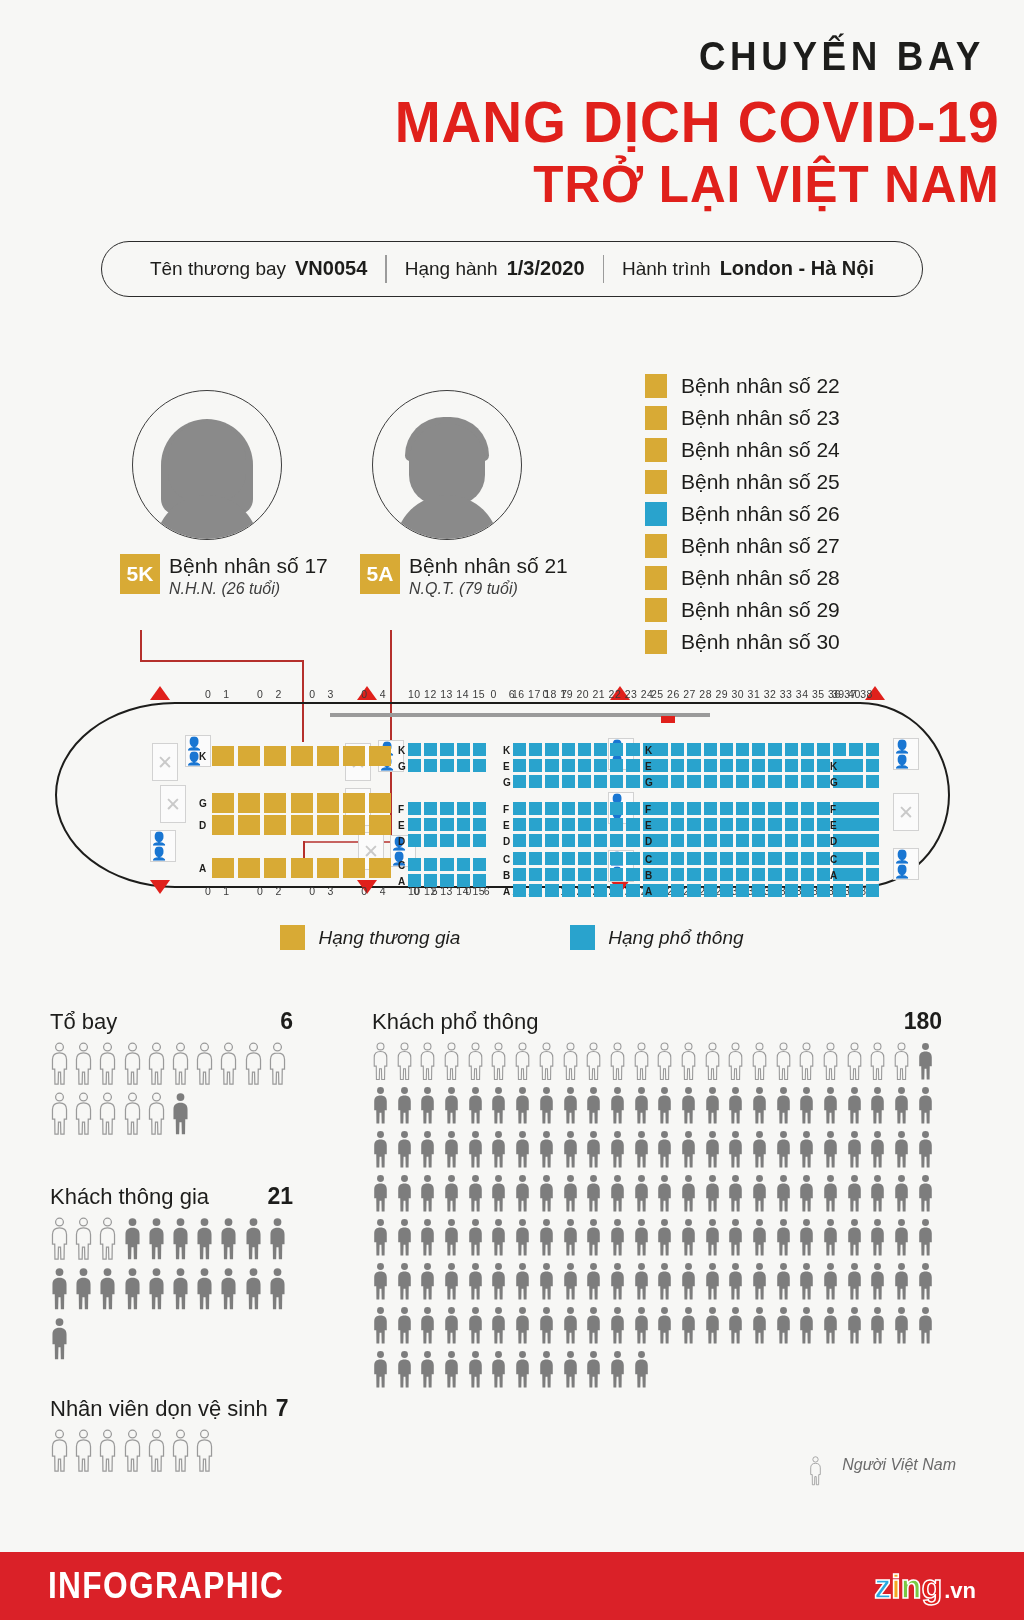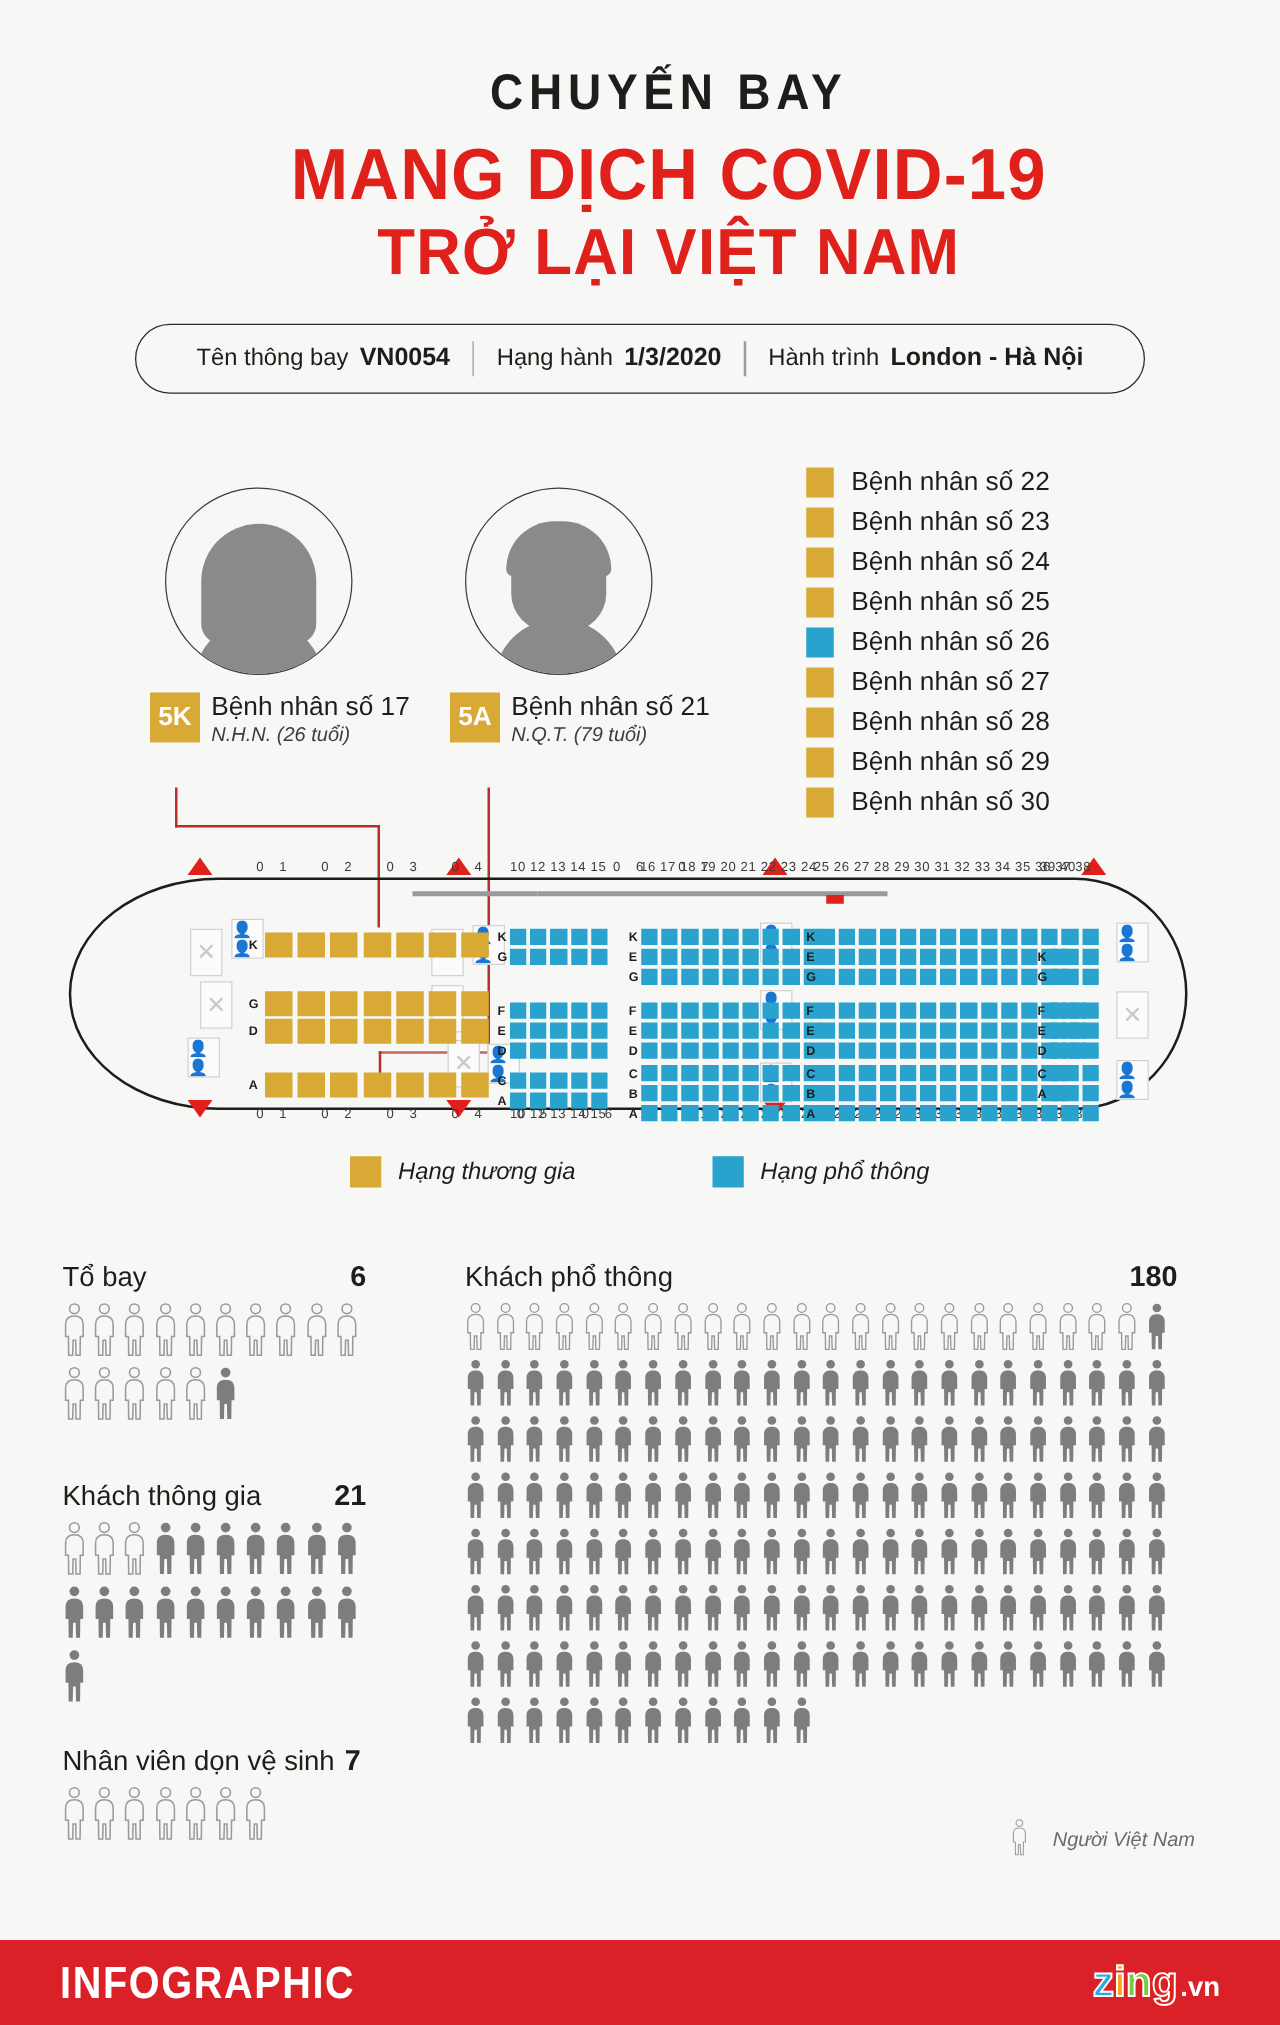--- a/index.html
+++ b/index.html
@@ -6,21 +6,21 @@
   body {
     width: 1024px;
     height: 1620px;
     background: #f7f7f5;
     font-family: "Liberation Sans", sans-serif;
     position: relative;
     overflow: hidden;
   }
 
   
-  .header { padding-top: 52px; text-align: center; margin-left: 46px; }
+  .header { padding-top: 34px; text-align: right; margin-left: 46px; }
   .kicker {
     font-size: 40px;
     font-weight: 700;
     letter-spacing: 5px;
     color: #1d1d1b;
     font-family: "Liberation Sans Narrow", "Liberation Sans", sans-serif;
     transform: scaleX(0.92);
   }
   .title-main {
     font-size: 58px;
@@ -141,21 +141,21 @@
   .cl-txt { font-size: 19px; font-style: italic; color: #1d1d1b; }
 
   
   .people { position: absolute; top: 1000px; left: 0; width: 1024px; height: 500px; }
   .grp { position: absolute; }
   .grp-head { display: flex; align-items: baseline; }
   .grp-title { font-size: 22px; color: #1d1d1b; }
   .grp-count { font-size: 23px; font-weight: 700; color: #1d1d1b; }
   .fig-grid { display: flex; flex-wrap: wrap; margin-top: 7px; }
   .fig { flex: 0 0 auto; }
-  .caption-vn { position: absolute; right: 18px; bottom: 4px; display: flex; align-items: center; gap: 20px; }
+  .caption-vn { position: absolute; right: 18px; bottom: 4px; display: flex; gap: 20px; }
   .caption-txt { font-size: 16px; font-style: italic; color: #6b6b6b; }
 
   
   .footer {
     position: absolute; left: 0; bottom: 0; width: 1024px; height: 68px;
     background: #da2128; display: flex; align-items: center; justify-content: space-between;
     padding: 0 48px;
   }
   .foot-txt {
     color: #fff; font-size: 36px; font-weight: 700; letter-spacing: 1.5px;
@@ -170,21 +170,21 @@
 
 <div class="header">
   <div class="kicker">CHUYẾN BAY</div>
   <div class="title-main">MANG DỊCH COVID-19</div>
   <div class="title-sub">TRỞ LẠI VIỆT NAM</div>
 </div>
 
 <div class="pill-wrap">
   <div class="pill">
     <div class="pill-seg">
-      <span class="pill-lbl">Tên thông bay</span>
+      <span class="pill-lbl">Tên thương bay</span>
       <span class="pill-val">VN0054</span>
     </div>
     <div class="pill-div"></div>
     <div class="pill-seg">
       <span class="pill-lbl">Hạng hành</span>
       <span class="pill-val">1/3/2020</span>
     </div>
     <div class="pill-div"></div>
     <div class="pill-seg">
       <span class="pill-lbl">Hành trình</span>

